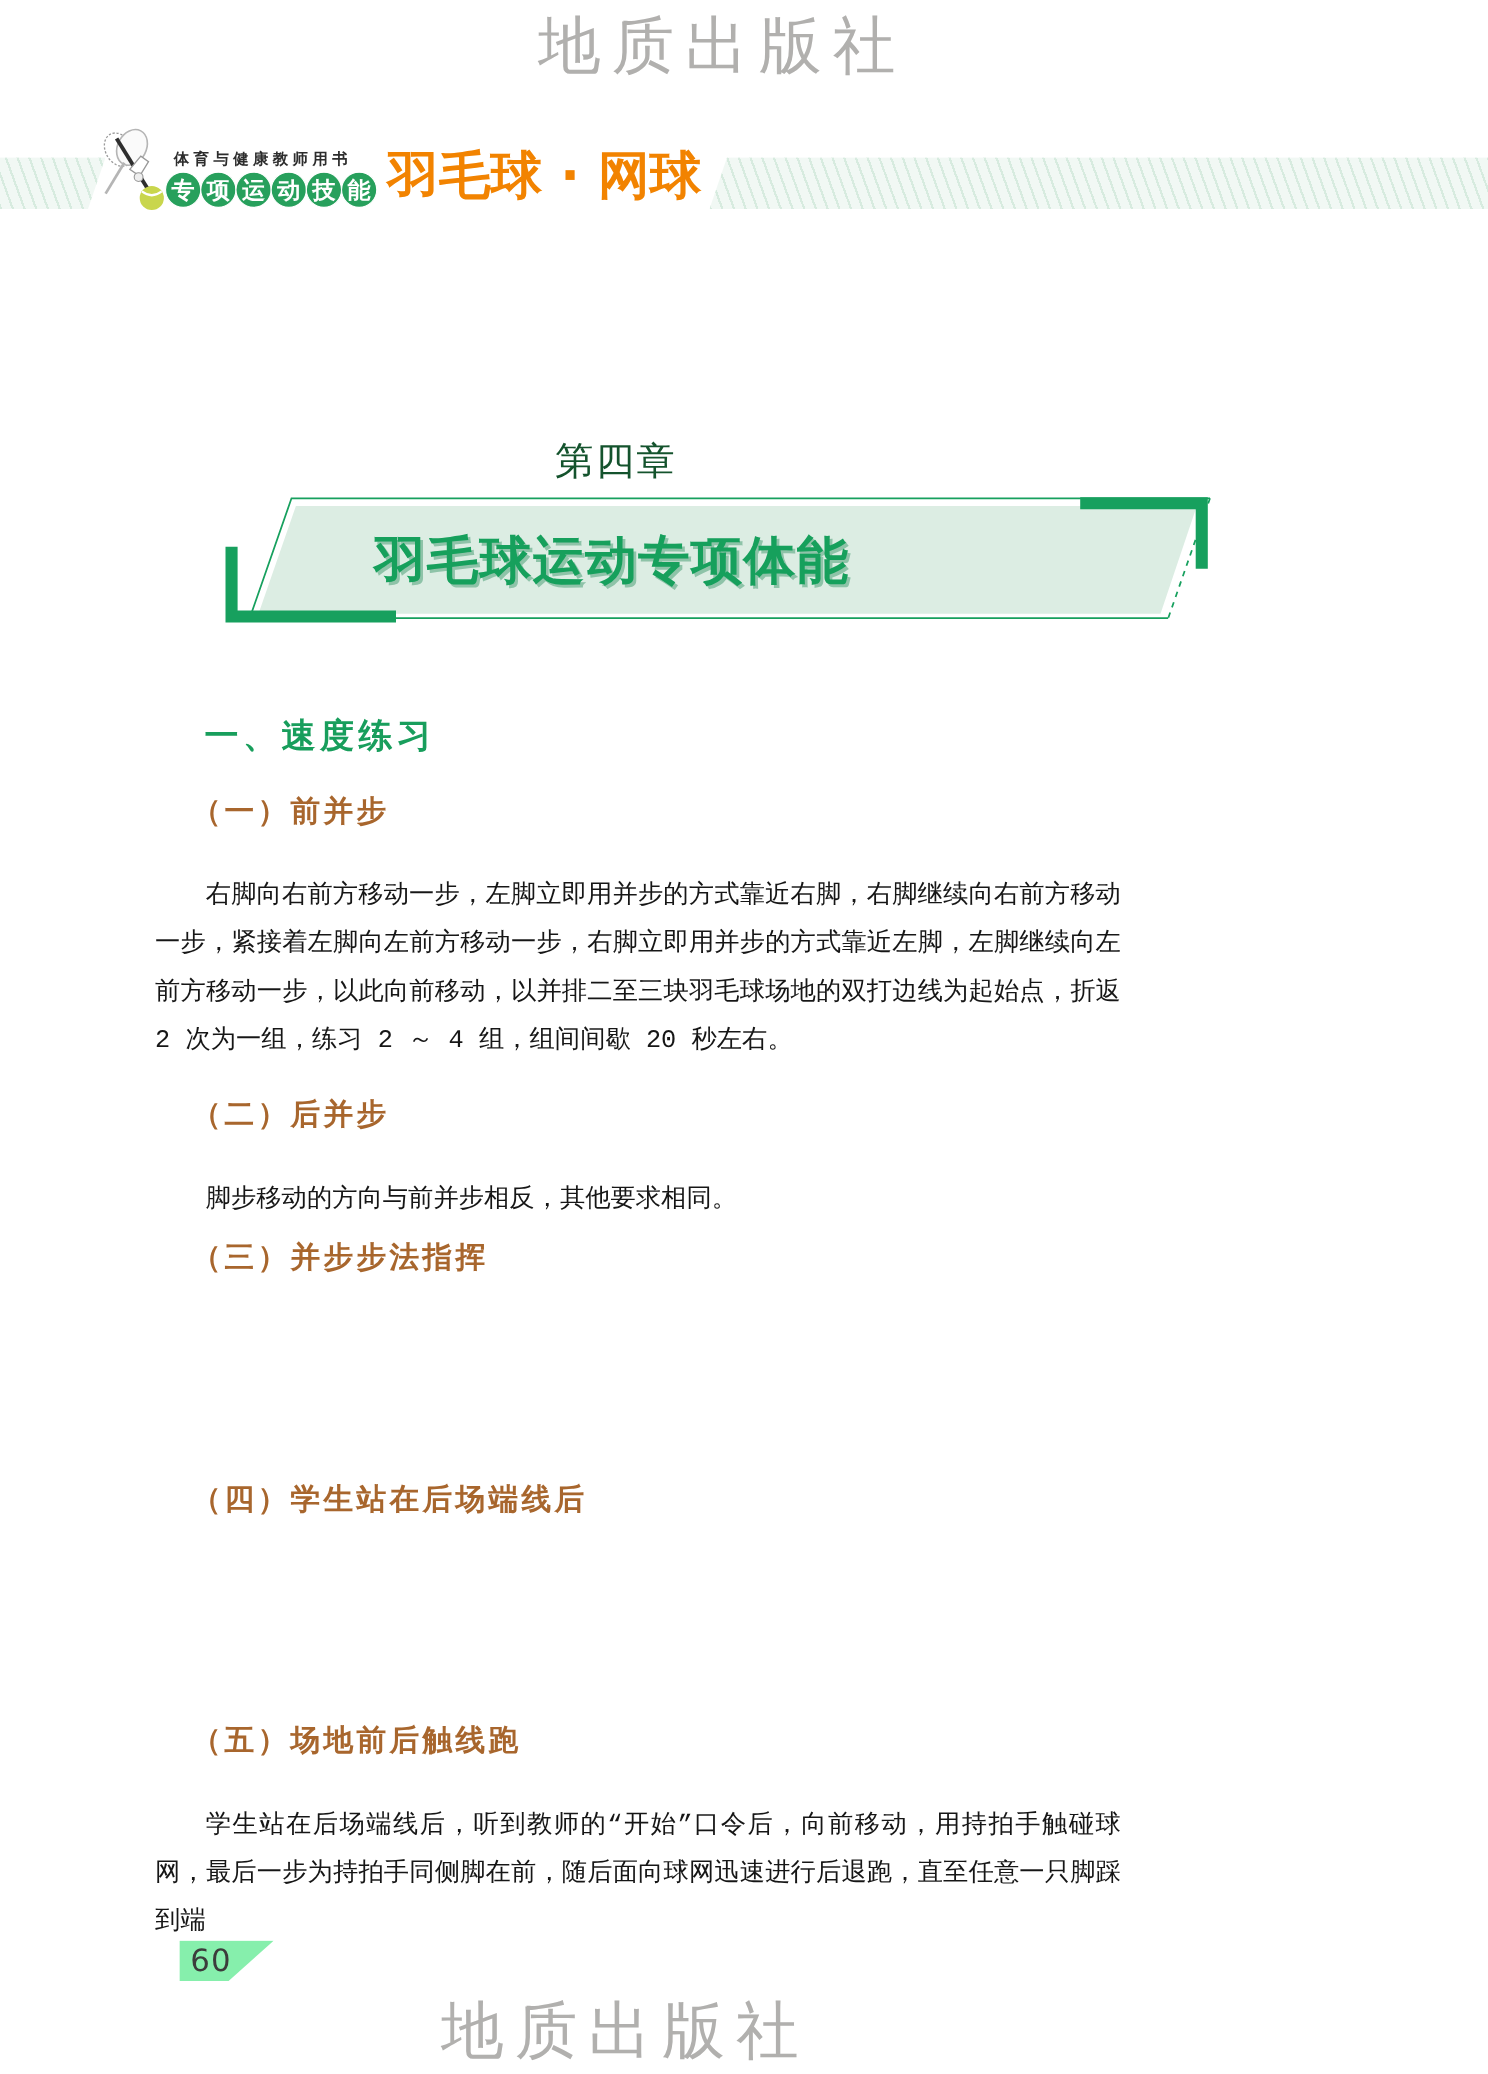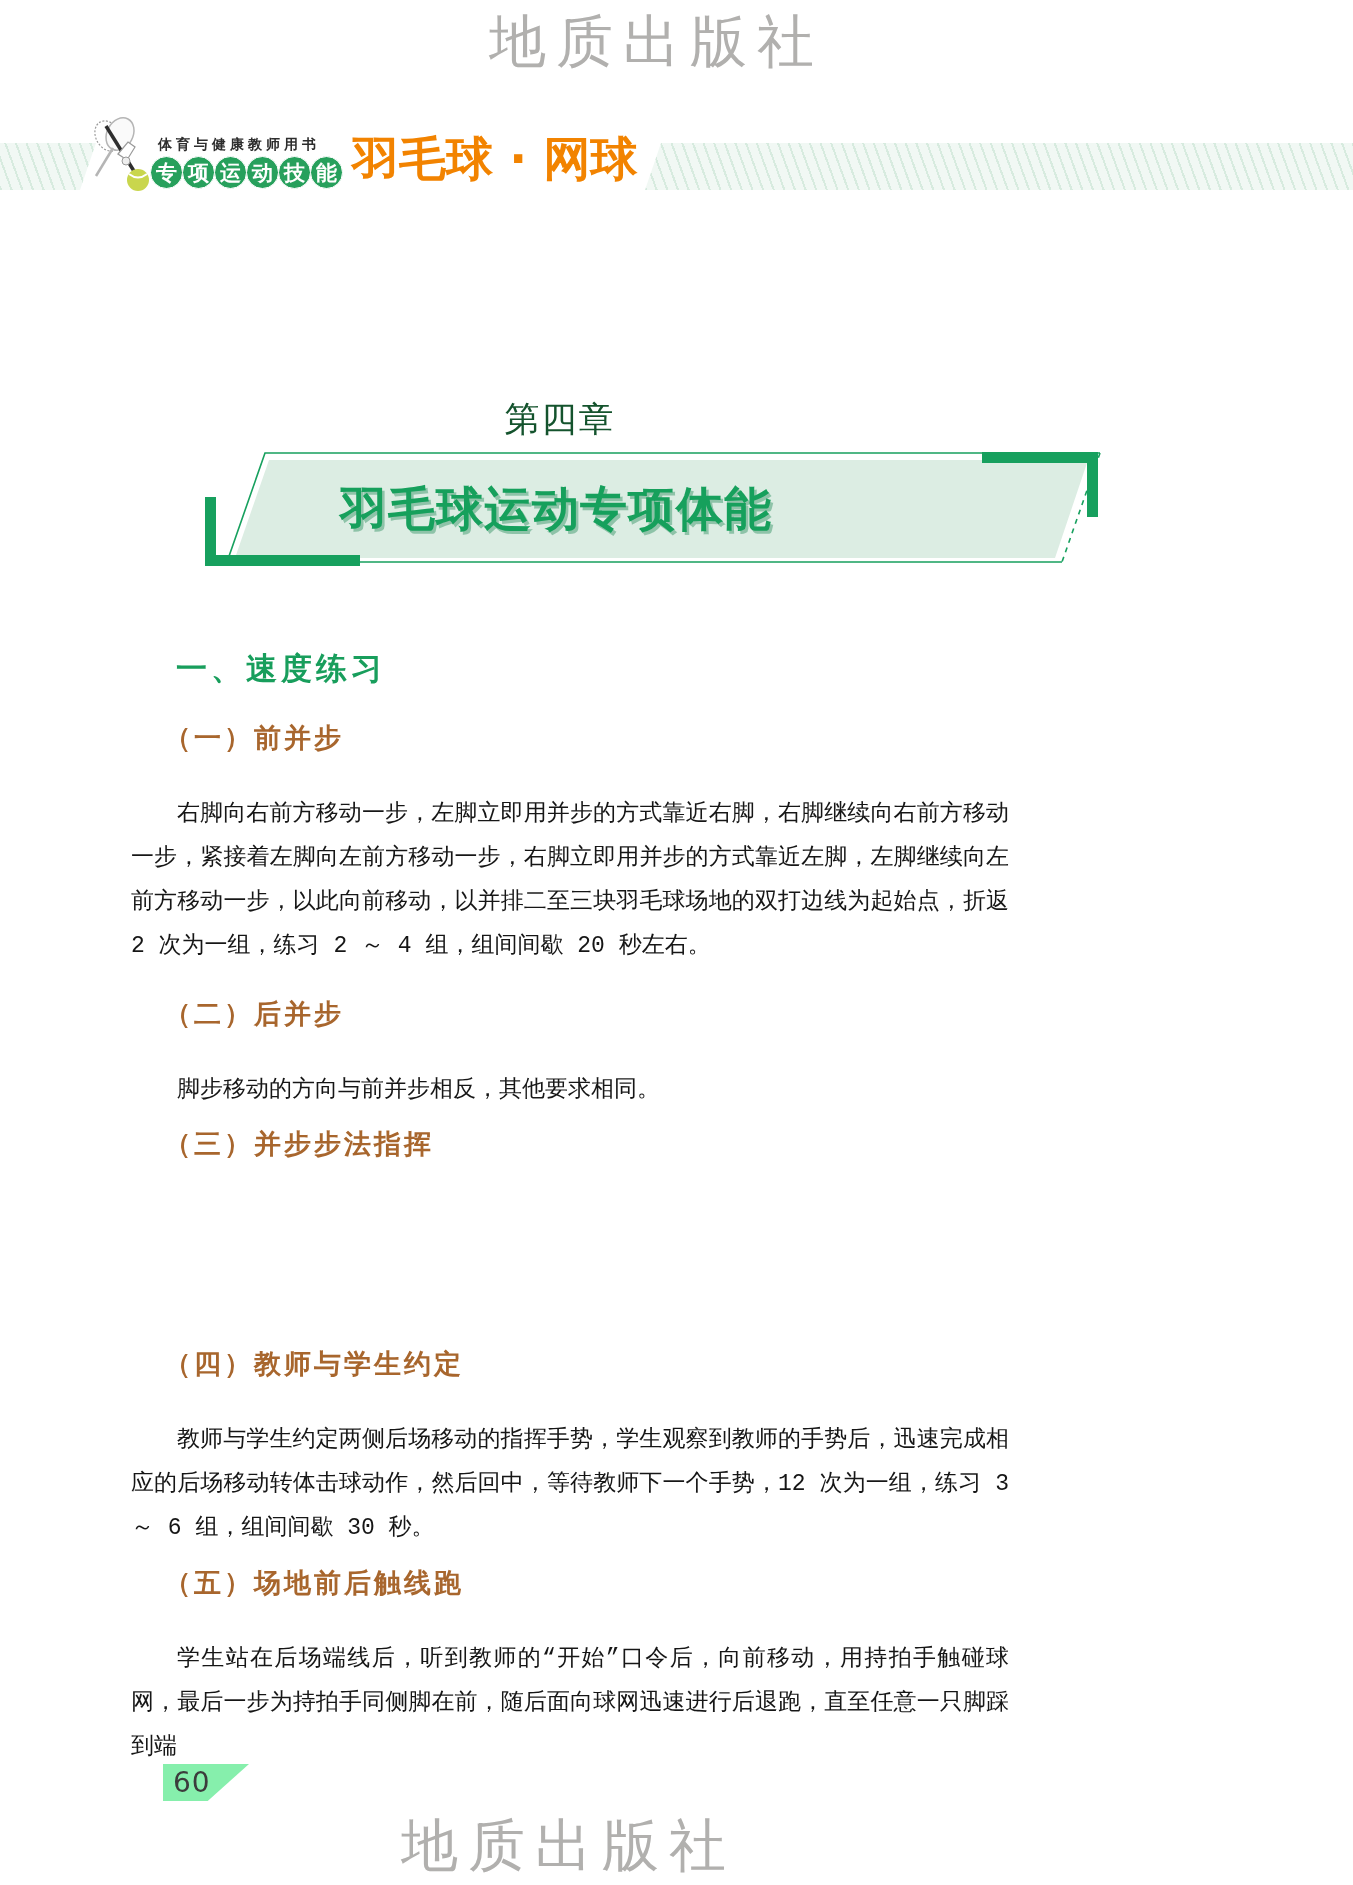--- a/index.html
+++ b/index.html
@@ -47,21 +47,21 @@
   .banner{position:absolute;left:195px;top:440px;width:920px;height:135px;}
   .banner svg{position:absolute;left:0;top:0;}
   .banner-title{
     position:absolute;left:145px;top:38px;font-size:47px;font-weight:bold;
     color:#16a05c;letter-spacing:1px;white-space:nowrap;
     text-shadow:2.5px 3px 0 rgba(16,125,73,.38);
     font-family:Liberation Mono, monospace;
   }
 
   
-  .content{position:absolute;left:131px;top:0;width:878px;height:1456px;}
+  .content{position:absolute;left:141px;top:0;width:878px;height:1456px;}
   .section-heading{
     position:absolute;top:648px;left:45px;margin:0;
     font-family:"DejaVu Serif", serif;font-weight:bold;
     font-size:31px;color:#189e5c;letter-spacing:4px;white-space:nowrap;
   }
   .sub{position:absolute;left:0;width:878px;}
   .sub h3{
     margin:0 0 0 33px;font-size:27px;line-height:36px;font-weight:bold;
     color:#a8662d;letter-spacing:3px;white-space:nowrap;
   }
@@ -141,22 +141,21 @@
   <div class="sub sub-2">
     <h3>（二）后并步</h3>
     <p>脚步移动的方向与前并步相反，其他要求相同。</p>
   </div>
 
   <div class="sub sub-3">
     <h3>（三）并步步法指挥</h3>
   </div>
 
   <div class="sub sub-4">
-    <h3>（四）教师与学生约定</h3>
-    <p>教师与学生约定两侧后场移动的指挥手势，学生观察到教师的手势后，迅速完成相应的后场移动转体击球动作，然后回中，等待教师下一个手势，12 次为一组，练习 3 ～ 6 组，组间间歇 30 秒。</p>
+    <h3>（四）学生站在后场端线后</h3>
   </div>
 
   <div class="sub sub-5">
     <h3>（五）场地前后触线跑</h3>
     <p>学生站在后场端线后，听到教师的“开始”口令后，向前移动，用持拍手触碰球网，最后一步为持拍手同侧脚在前，随后面向球网迅速进行后退跑，直至任意一只脚踩到端</p>
   </div>
 </div>
 
 <div class="page-flag">
   <span class="page-number">60</span>

